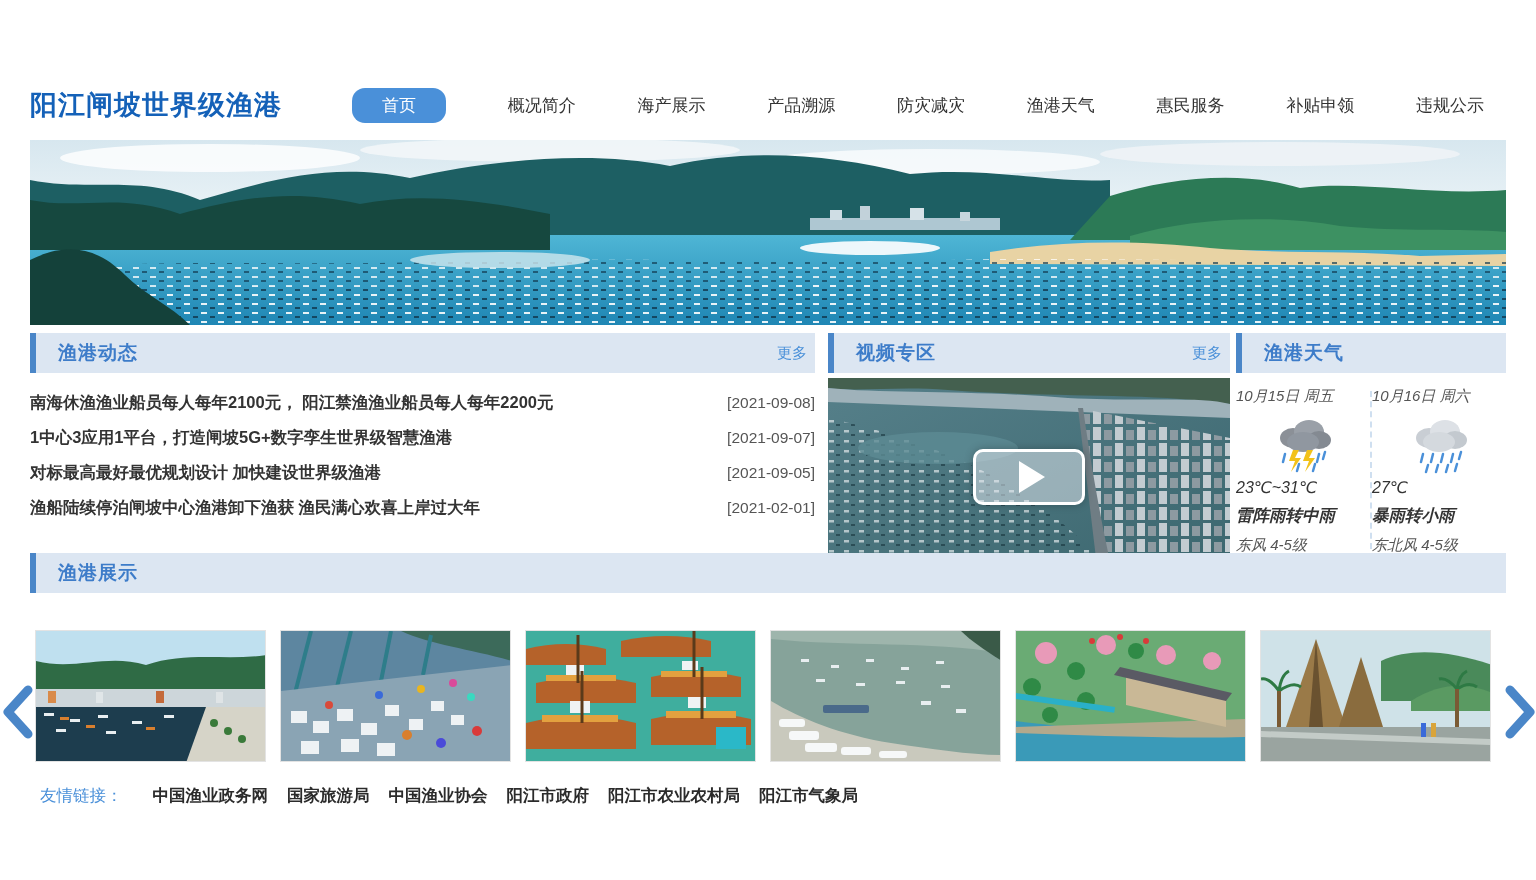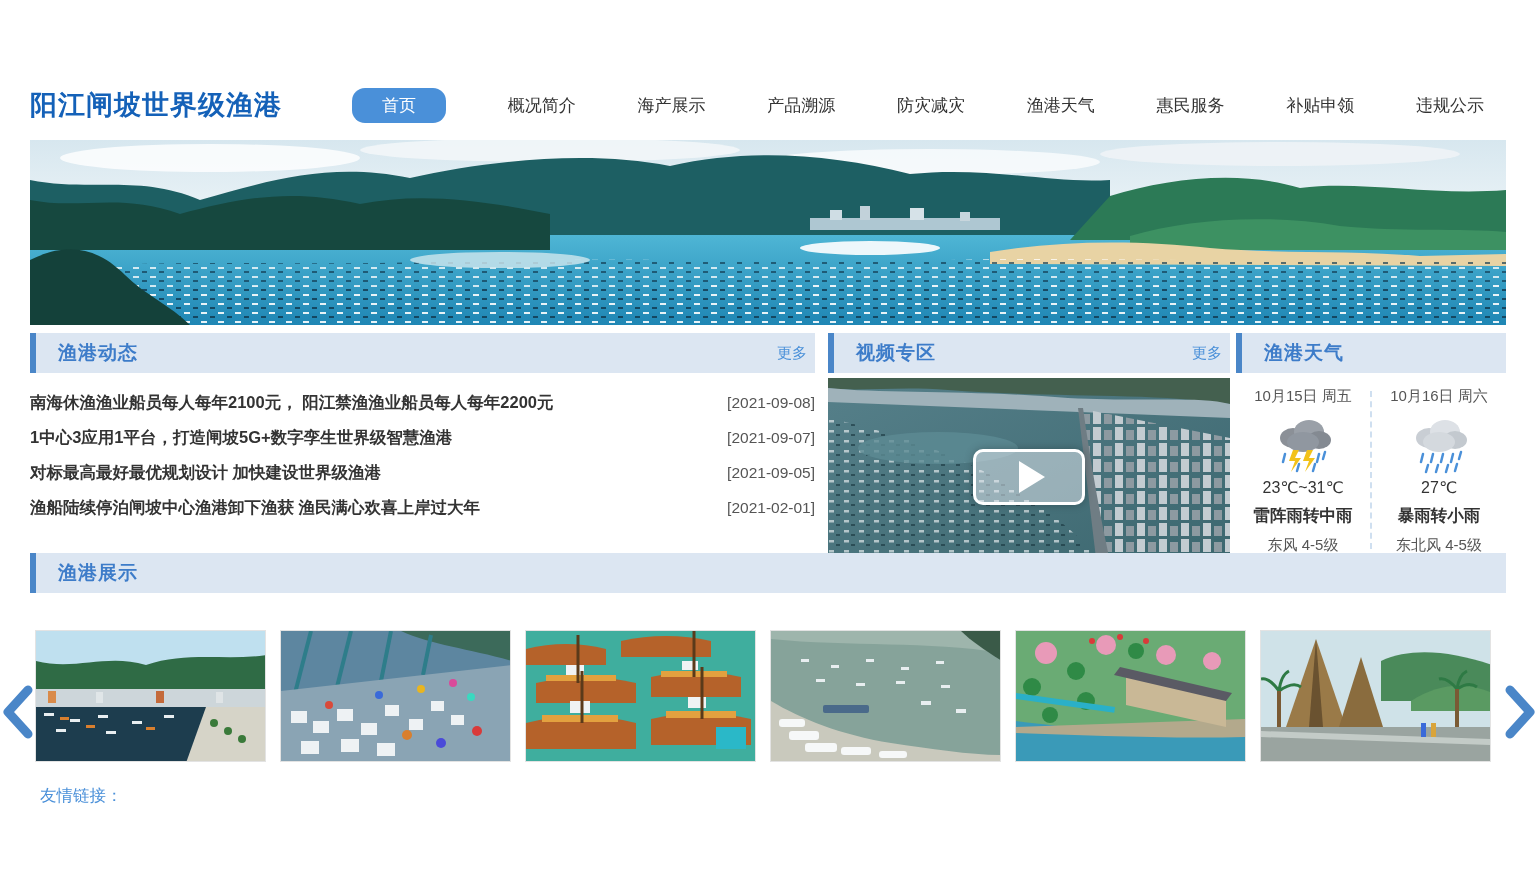--- a/index.html
+++ b/index.html
@@ -34,21 +34,21 @@
   .video { position:absolute; left:828px; top:333px; width:402px; }
   .video-frame { position:relative; margin-top:5px; width:402px; height:197px; overflow:hidden; cursor:pointer; }
   .play-btn { position:absolute; left:50%; top:50%; transform:translate(-50%,-50%); width:112px; height:56px;
               border:3px solid #fff; border-radius:10px; background:rgba(220,228,235,0.55); display:flex;
               align-items:center; justify-content:center; cursor:pointer; box-shadow:0 0 8px rgba(0,0,0,0.25); }
   .play-tri { width:0; height:0; border-left:26px solid #fff; border-top:16px solid transparent; border-bottom:16px solid transparent; margin-left:6px; }
 
   
   .weather { position:absolute; left:1236px; top:333px; width:270px; }
   .weather-cols { display:flex; margin-top:14px; }
-  .day { width:134px; text-align:center; }
+  .day { width:134px; text-align:left;font-style:italic; }
   .day .w-date { font-size:15px; color:#555; white-space:nowrap; }
   .day .w-icon { margin:6px auto 4px; width:64px; height:62px; }
   .day .w-temp { font-size:16px; color:#333; margin-top:2px; }
   .day .w-cond { font-size:16.5px; font-weight:bold; color:#333; margin-top:8px; }
   .day .w-wind { font-size:15px; color:#555; margin-top:9px; }
   .w-divider { width:0; border-left:2px dashed #cfdff0; margin:4px 0 0 0; height:168px; }
 
   
   .gallery-header { position:absolute; left:30px; top:553px; width:1476px;text-align:right; }
   .strip { position:absolute; left:35px; top:630px; width:1460px; height:132px; display:flex; gap:14px; }
@@ -436,15 +436,23 @@
         <rect y="96" width="231" height="36" fill="#9aa4a0"></rect>
         <path d="M0,100 L231,108 L231,114 L0,106 Z" fill="#c3cbc7"></path>
         <rect x="160" y="92" width="5" height="14" fill="#3a6ad9"></rect>
           <rect x="170" y="92" width="5" height="14" fill="#d9a43a"></rect>
       </svg>
     </div>
   </div>
 
   <footer class="footer">
     <span class="f-label">友情链接：</span>
+    <div class="f-links">
+      <a>中国渔业政务网</a>
+      <a>国家旅游局</a>
+      <a>中国渔业协会</a>
+      <a>阳江市政府</a>
+      <a>阳江市农业农村局</a>
+      <a>阳江市气象局</a>
+    </div>
   </footer>
 
 </div>
 
 </body></html>

